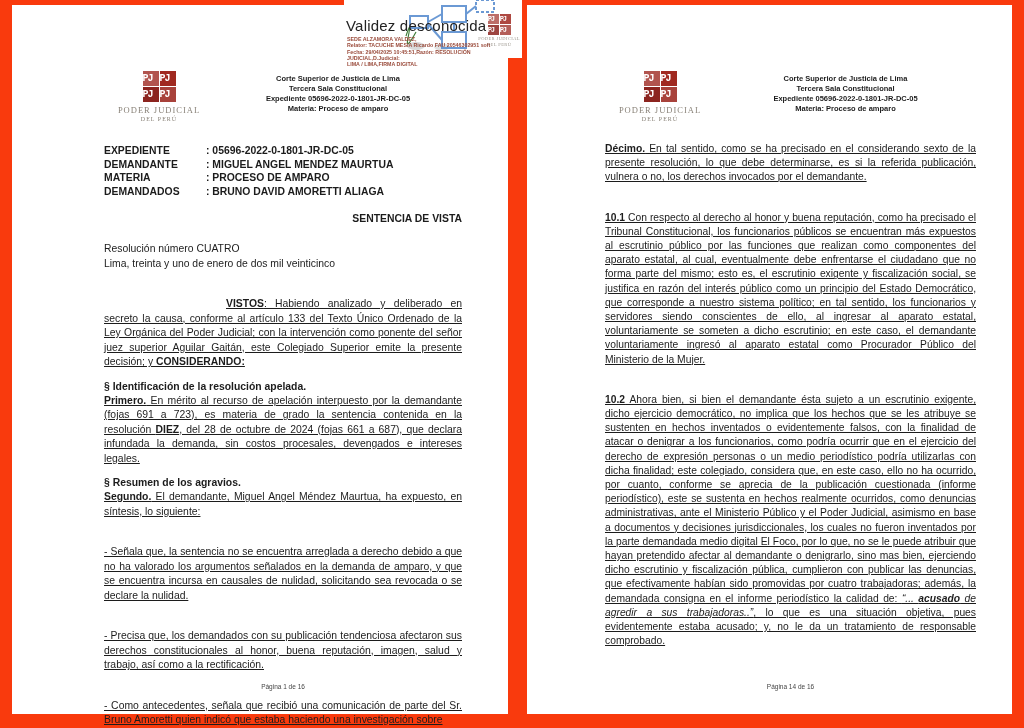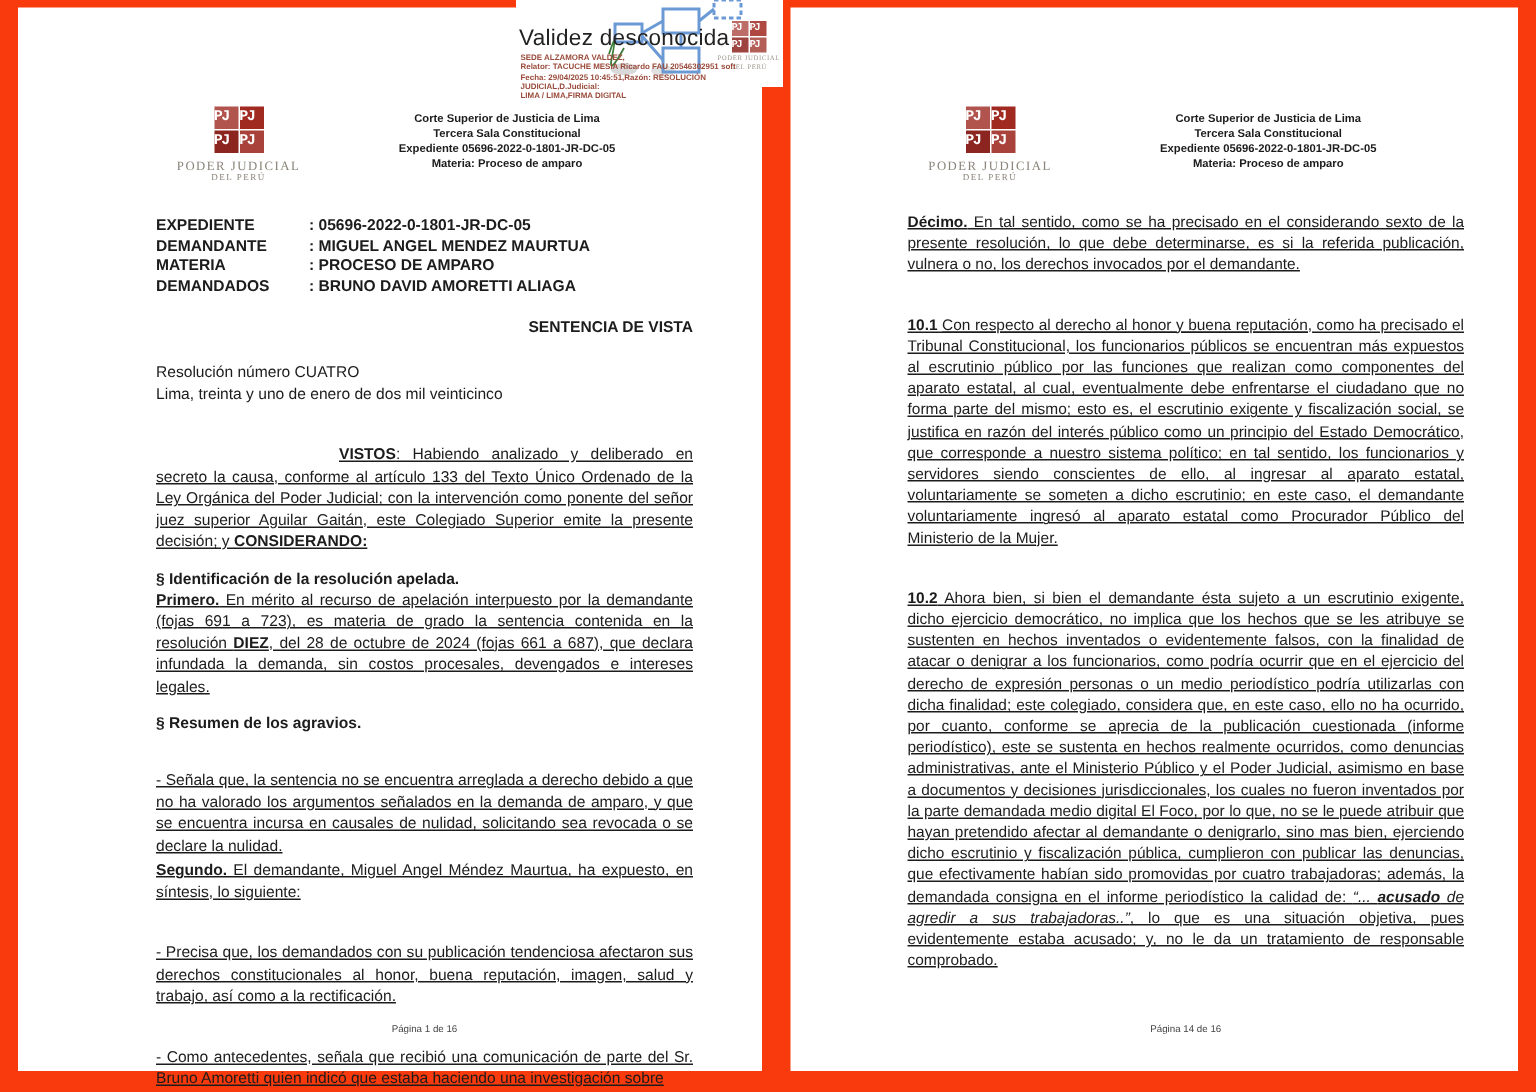--- a/index.html
+++ b/index.html
@@ -141,23 +141,23 @@
     </div>
 
     <p class="body indent-first"><span class="bold">VISTOS</span><span>: Habiendo analizado y deliberado en secreto la causa, conforme al artículo 133 del Texto Único Ordenado de la Ley Orgánica del Poder Judicial; con la intervención como ponente del señor juez superior Aguilar Gaitán, este Colegiado Superior emite la presente decisión; y </span><span class="bold">CONSIDERANDO:</span></p>
 
     <p class="section-title">§ Identificación de la resolución apelada.</p>
 
     <p class="body" style="margin-top:2px;"><span class="bold">Primero.</span><span> En mérito al recurso de apelación interpuesto por la demandante (fojas 691 a 723), es materia de grado la sentencia contenida en la resolución </span><span class="bold">DIEZ</span><span>, del 28 de octubre de 2024 (fojas 661 a 687), que declara infundada la demanda, sin costos procesales, devengados e intereses legales.</span></p>
 
     <p class="section-title">§ Resumen de los agravios.</p>
 
+    <p class="body" style="margin-top:2px;"><span class="bold">Segundo.</span><span> El demandante, Miguel Angel Méndez Maurtua, ha expuesto, en síntesis, lo siguiente:</span></p>
+
     <p class="body">- Señala que, la sentencia no se encuentra arreglada a derecho debido a que no ha valorado los argumentos señalados en la demanda de amparo, y que se encuentra incursa en causales de nulidad, solicitando sea revocada o se declare la nulidad.</p>
-
-    <p class="body" style="margin-top:2px;"><span class="bold">Segundo.</span><span> El demandante, Miguel Angel Méndez Maurtua, ha expuesto, en síntesis, lo siguiente:</span></p>
     <p class="body">- Precisa que, los demandados con su publicación tendenciosa afectaron sus derechos constitucionales al honor, buena reputación, imagen, salud y trabajo, así como a la rectificación.</p>
     <p class="body">- Como antecedentes, señala que recibió una comunicación de parte del Sr. Bruno Amoretti quien indicó que estaba haciendo una investigación sobre</p>
 
     <div class="page-footer">Página 1 de 16</div>
   </div>
 
   <div class="page page-right">
     <div class="page-header">
       <div class="pj-logo">
         <span class="pj-tiles">

